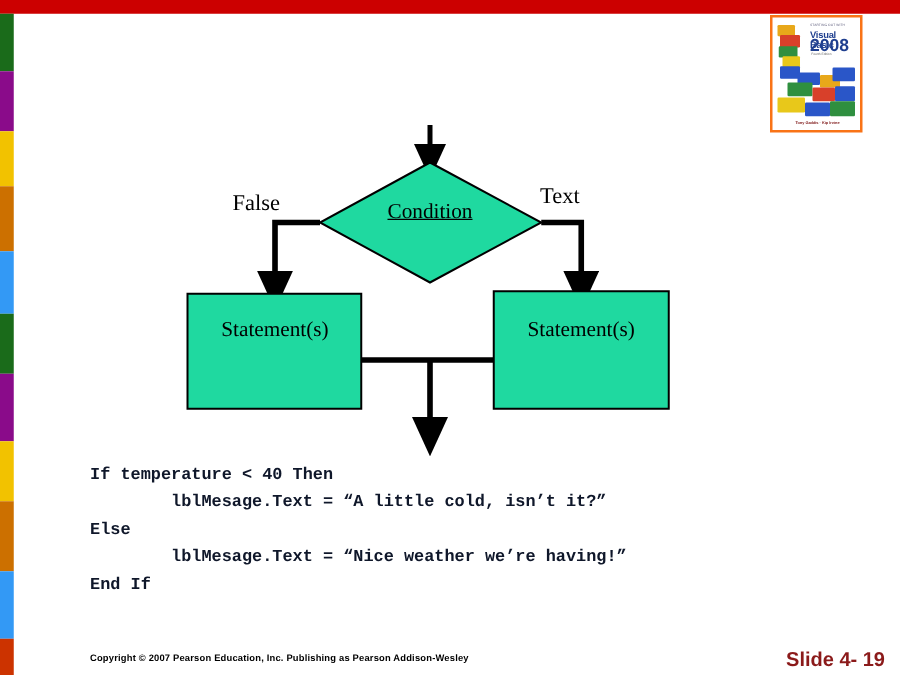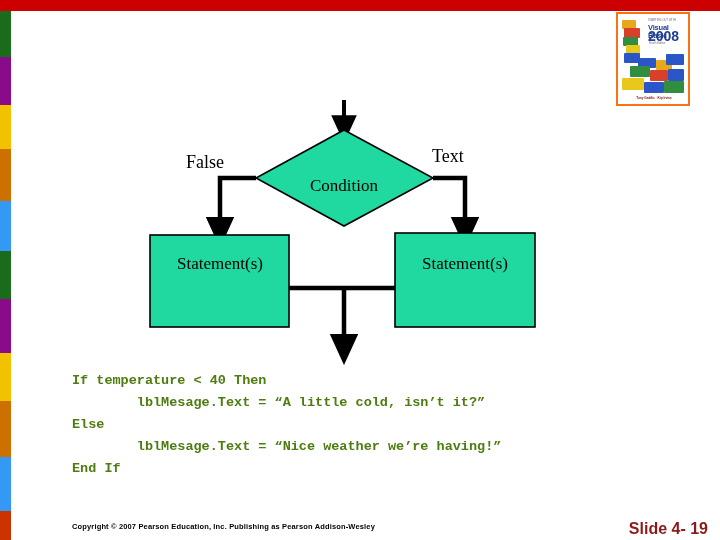--- a/index.html
+++ b/index.html
@@ -110,23 +110,24 @@
     pointer-events: none;
   }
   .flow-shape-label {
     position: absolute;
     font-family: "Liberation Serif", serif;
     color: #000000;
     text-align: center;
     line-height: 1.1;
   }
   #diamond-label {
-    left: 264px; top: 177px;
+    left: 264px; top: 160px;
     width: 160px;
     font-size: 17px;
+    text-decoration: underline;
   }
   #box-false-label {
     left: 150px; top: 255px;
     width: 140px;
     font-size: 17px;
   }
   #box-true-label {
     left: 395px; top: 255px;
     width: 140px;
     font-size: 17px;
@@ -146,21 +147,21 @@
 
   
   #code-block {
     position: absolute;
     left: 72px; top: 370px;
     width: 600px;
     font-family: "Liberation Mono", "DejaVu Sans Mono", monospace;
     font-size: 13.5px;
     line-height: 22px;
     font-weight: bold;
-    color: #4d7c0f;
+    color: #0f172a;
     white-space: pre;
   }
 
   
   #footer-copyright {
     position: absolute;
     left: 72px; top: 522px;
     font-size: 7.5px;
     font-weight: bold;
     color: #000000;

